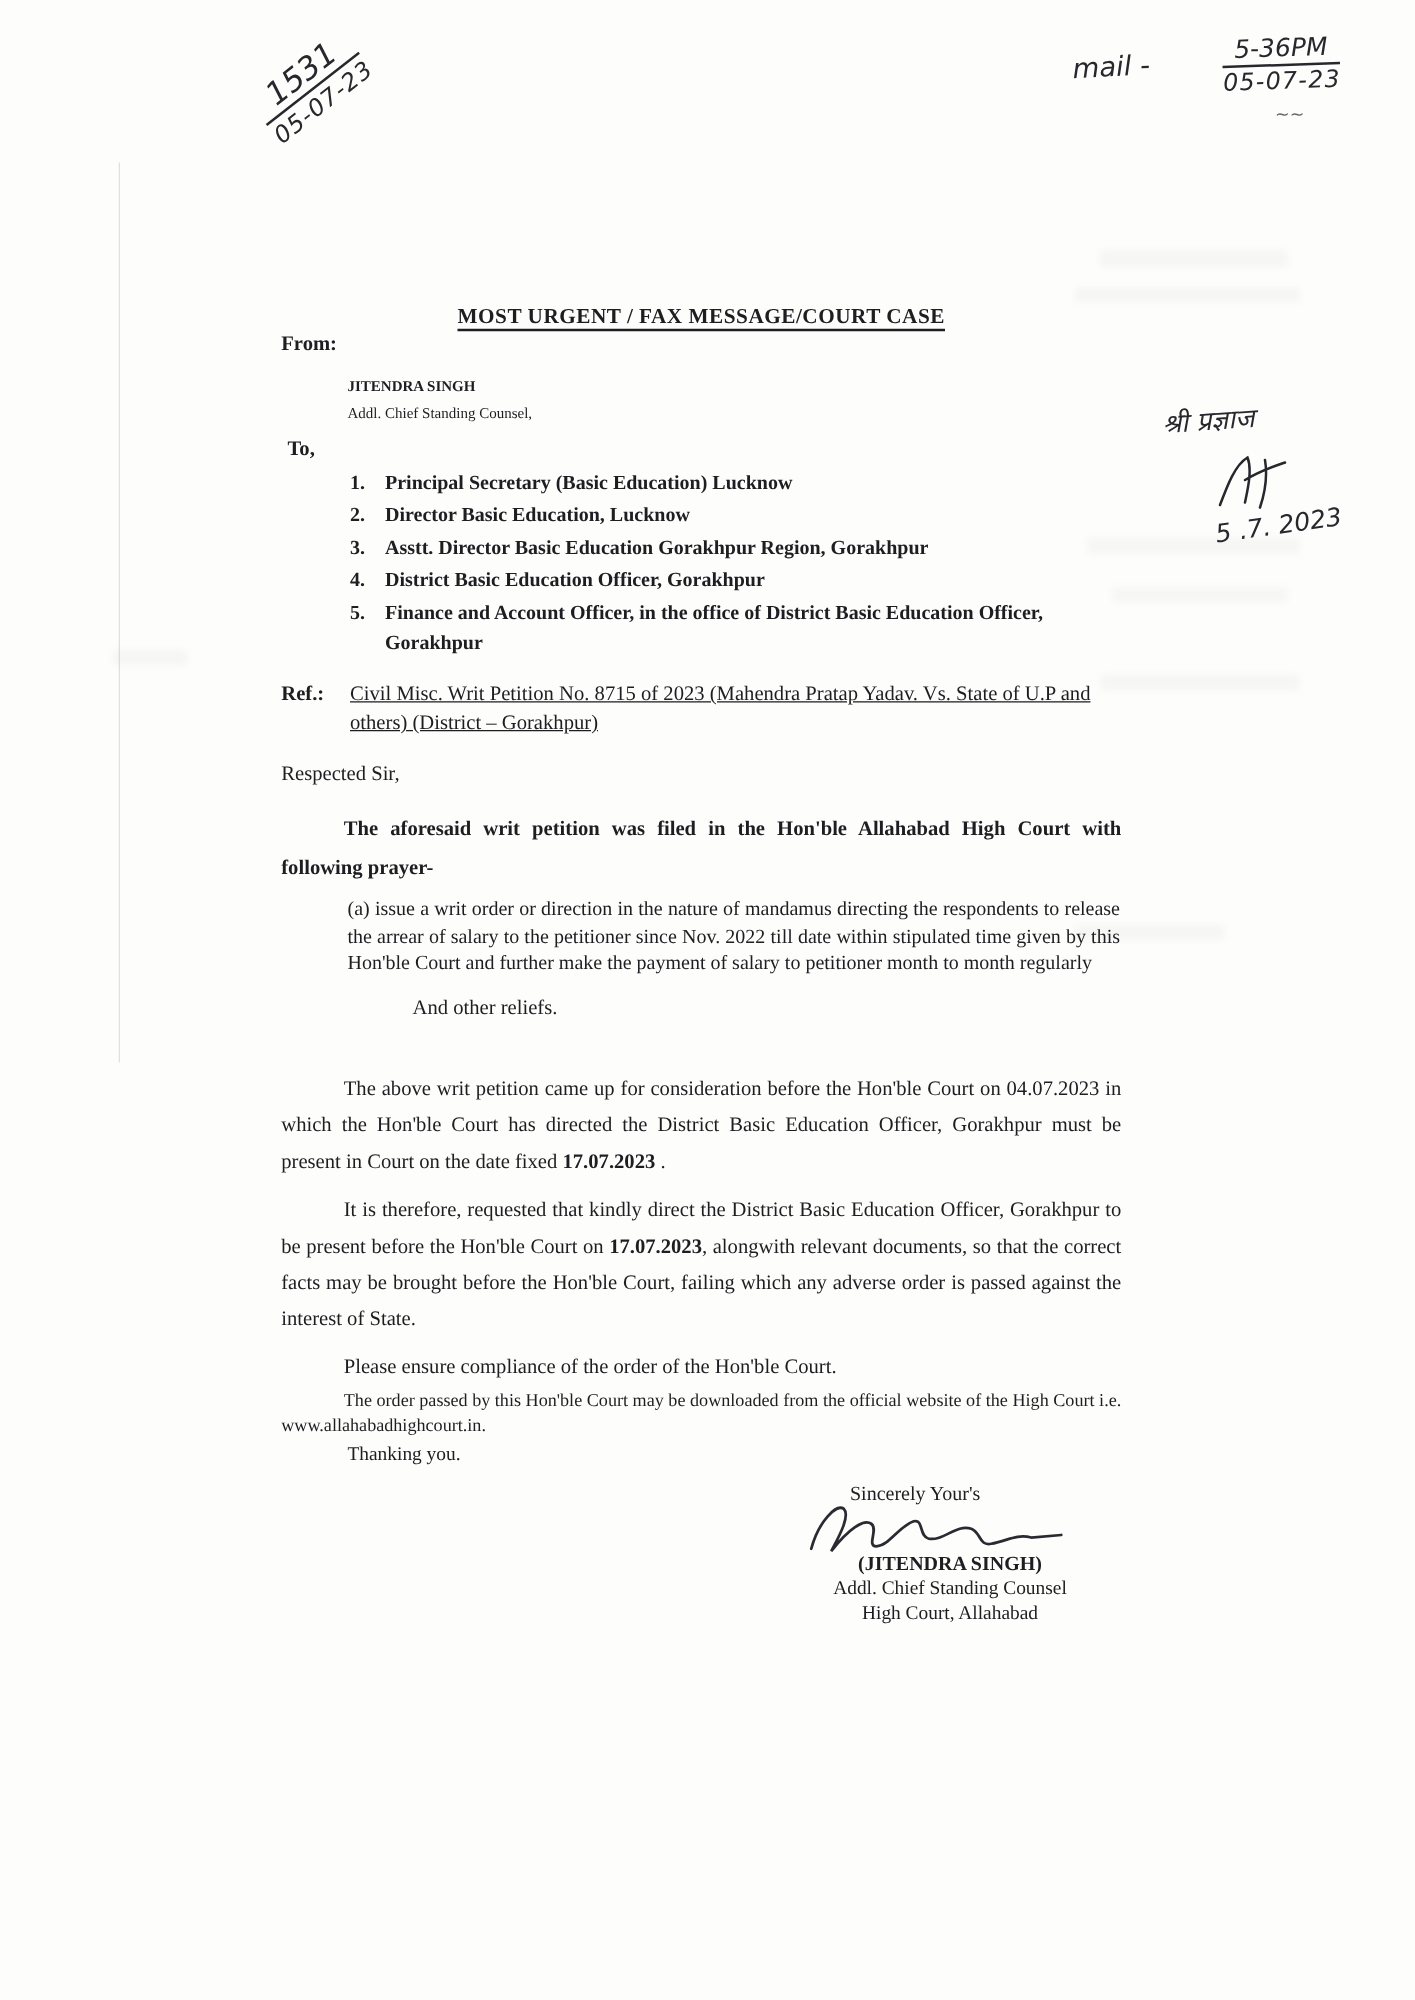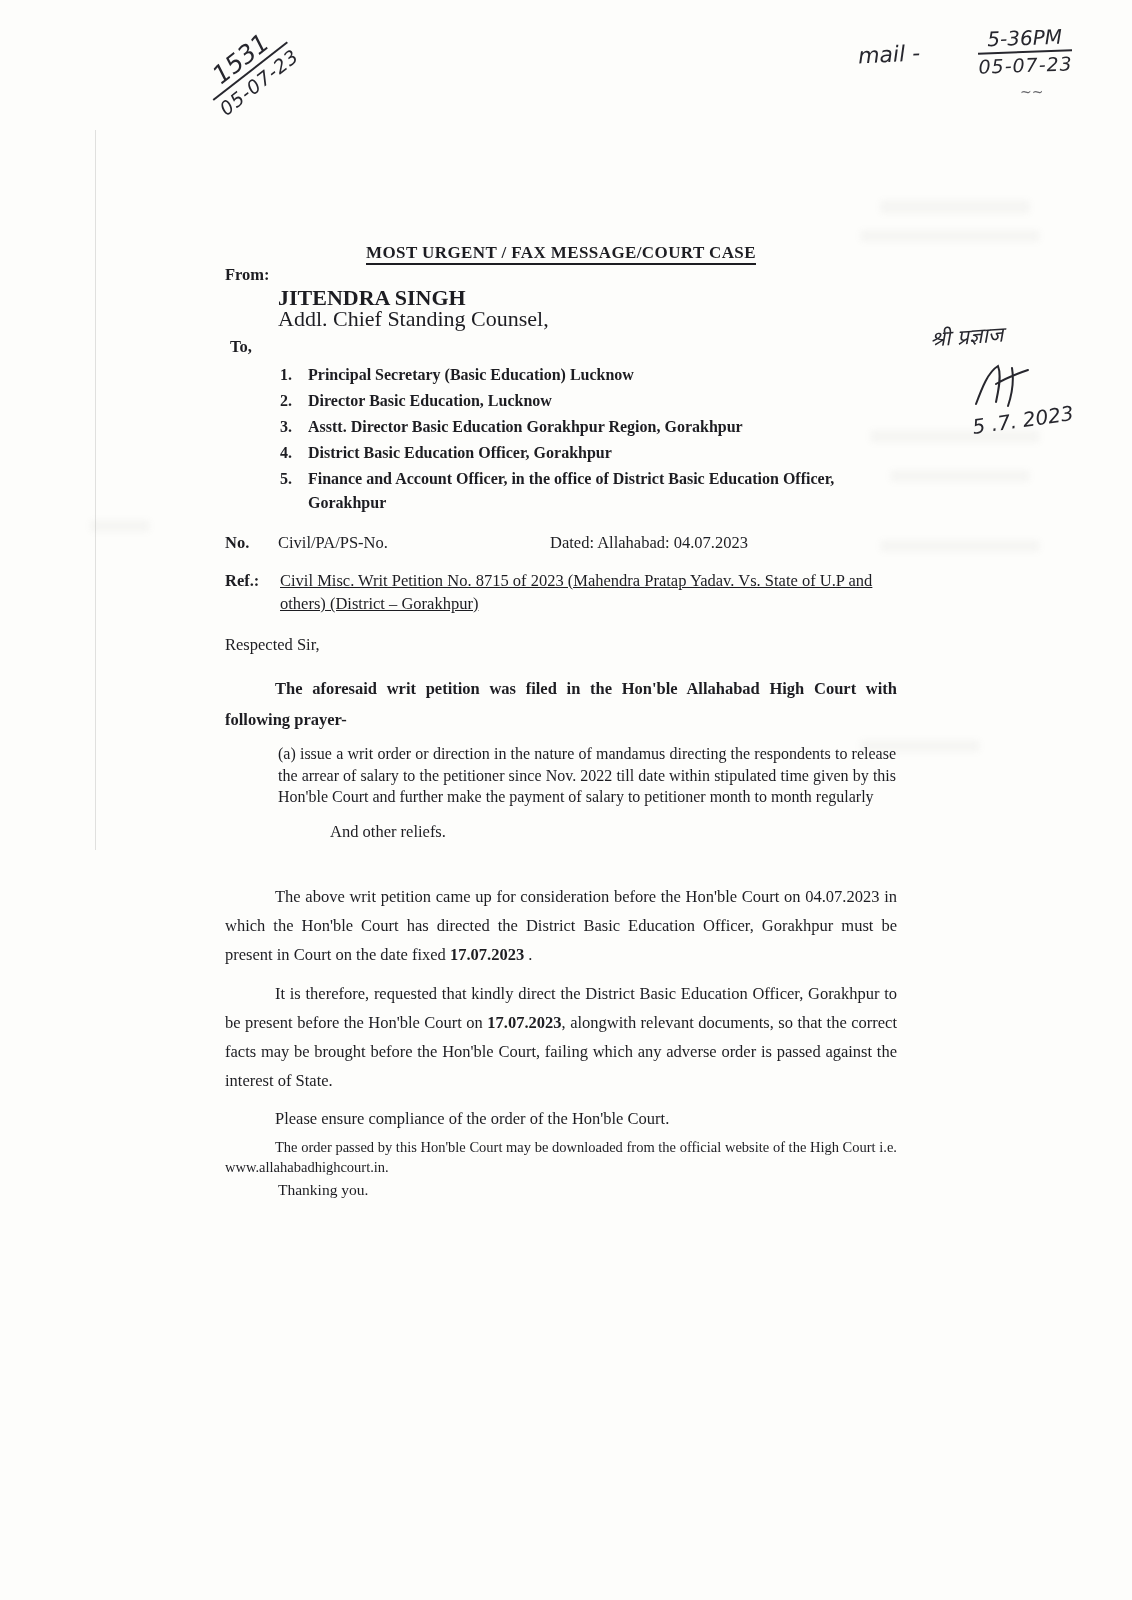--- a/index.html
+++ b/index.html
@@ -28,21 +28,21 @@
   .letter{
     position:absolute;left:225px;top:243px;width:672px;
   }
   .heading{
     text-align:center;font-weight:bold;font-size:17px;letter-spacing:.4px;
     margin:0 0 2px 0;
   }
   .heading .underline{border-bottom:2px solid #1d1d22;padding-bottom:1px;}
 
   .from-label{font-weight:bold;font-size:16.5px;margin-top:0;}
-  .from-block{margin-left:53px;margin-top:2px;font-size:22px;line-height:21px;}
+  .from-block{margin-left:53px;margin-top:14px;font-size:12px;line-height:21px;}
   .from-name{font-weight:bold;}
   .from-mob{font-weight:bold;}
 
   .to-label{font-weight:bold;font-size:16.5px;margin-top:8px;margin-left:5px;}
 
   ol.recipients{
     counter-reset:r;list-style:none;margin:6px 0 0 55px;padding:0;
     font-weight:bold;font-size:16px;line-height:24px;
   }
   ol.recipients li{counter-increment:r;position:relative;padding-left:28px;margin-bottom:2px;}
@@ -148,25 +148,20 @@
 
     <div class="to-label">To,</div>
     <ol class="recipients">
       <li>Principal  Secretary (Basic Education) Lucknow</li>
       <li>Director Basic Education, Lucknow</li>
       <li>Asstt. Director Basic Education Gorakhpur Region, Gorakhpur</li>
       <li>District Basic Education Officer, Gorakhpur</li>
       <li>Finance  and  Account  Officer,  in  the  office  of    District  Basic Education Officer, Gorakhpur</li>
     </ol>
 
-    <div class="no-line">
-      <span class="no-label">No.</span>
-      <span class="no-value">Civil/PA/PS-No.</span>
-      <span class="no-dated">Dated: Allahabad:  04.07.2023</span>
-    </div>
 
     <div class="ref-line">
       <span class="ref-label">Ref.:</span>
       <span class="ref-text">Civil Misc. Writ Petition  No.     8715 of 2023 (Mahendra Pratap Yadav. Vs. State of U.P and others)  (District – Gorakhpur)</span>
     </div>
 
     <div class="salutation">Respected  Sir,</div>
 
     <p class="para indent lh-med para1">The aforesaid writ petition was filed  in the Hon'ble Allahabad High Court with following  prayer-</p>
 
@@ -177,15 +172,24 @@
     <p class="para indent lh-wide para2"><span>The   above   writ petition  came up for consideration  before the Hon'ble Court on  04.07.2023   in which  the Hon'ble Court has  directed the  District Basic Education  Officer,  Gorakhpur   must  be  present  in  Court      on  the  date   fixed </span><b>17.07.2023</b><span> .</span></p>
 
     <p class="para indent lh-wide para3"><span>It is therefore, requested  that  kindly   direct  the   District Basic Education Officer,  Gorakhpur    to  be  present    before  the  Hon'ble  Court  on  </span><b>17.07.2023</b><span>, alongwith  relevant  documents,  so  that    the  correct  facts  may  be  brought   before the Hon'ble Court, failing which any adverse order is passed against the interest of State.</span></p>
 
     <p class="para indent compliance">Please ensure compliance of the order of the Hon'ble Court.</p>
 
     <p class="para indent download-note">The   order  passed  by  this  Hon'ble  Court  may  be  downloaded  from  the  official website of the High Court i.e. www.allahabadhighcourt.in.</p>
 
     <div class="thanking">Thanking you.</div>
 
+    <div class="sig-block">
+      <div class="sig-closing">Sincerely Your's</div>
+      <svg class="sig-svg" width="220" height="52" viewBox="0 0 220 52">
+        <path d="M14,42 C20,20 34,6 40,10 C46,16 34,36 30,44 C44,26 56,18 62,22 C68,26 58,40 66,40 C76,40 84,24 96,20 C104,18 100,32 108,34 C120,36 130,22 142,26 C150,29 148,40 158,38 C170,36 178,30 190,33 L214,31" fill="none" stroke="#2a2a33" stroke-width="2.2" stroke-linecap="round"></path>
+      </svg>
+      <div class="sig-name">(JITENDRA SINGH)</div>
+      <div class="sig-title">Addl. Chief Standing Counsel</div>
+      <div class="sig-title">High Court, Allahabad</div>
+    </div>
 
   </div>
 </div>
 
 </body></html>

